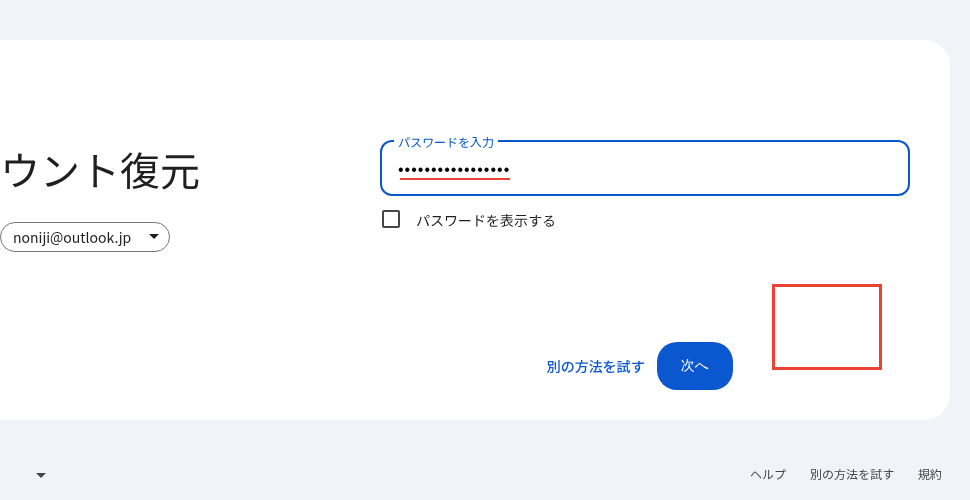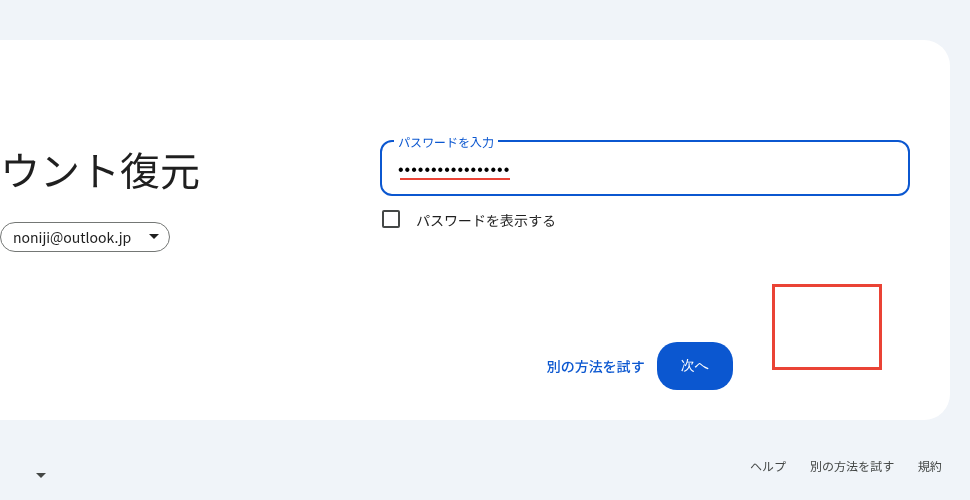--- a/index.html
+++ b/index.html
@@ -139,20 +139,21 @@
       height: 86px;
       border: 3px solid #ea4335;
       pointer-events: none;
     }
     .footer {
       position: absolute;
       bottom: 10px;
       left: 0;
       width: 970px;
       display: flex;
+      align-items: center;
       padding: 0 28px;
       font-size: 12px;
       color: #444746;
     }
     .lang-selector {
       display: flex;
       align-items: center;
       gap: 6px;
       cursor: pointer;
       padding: 8px;

